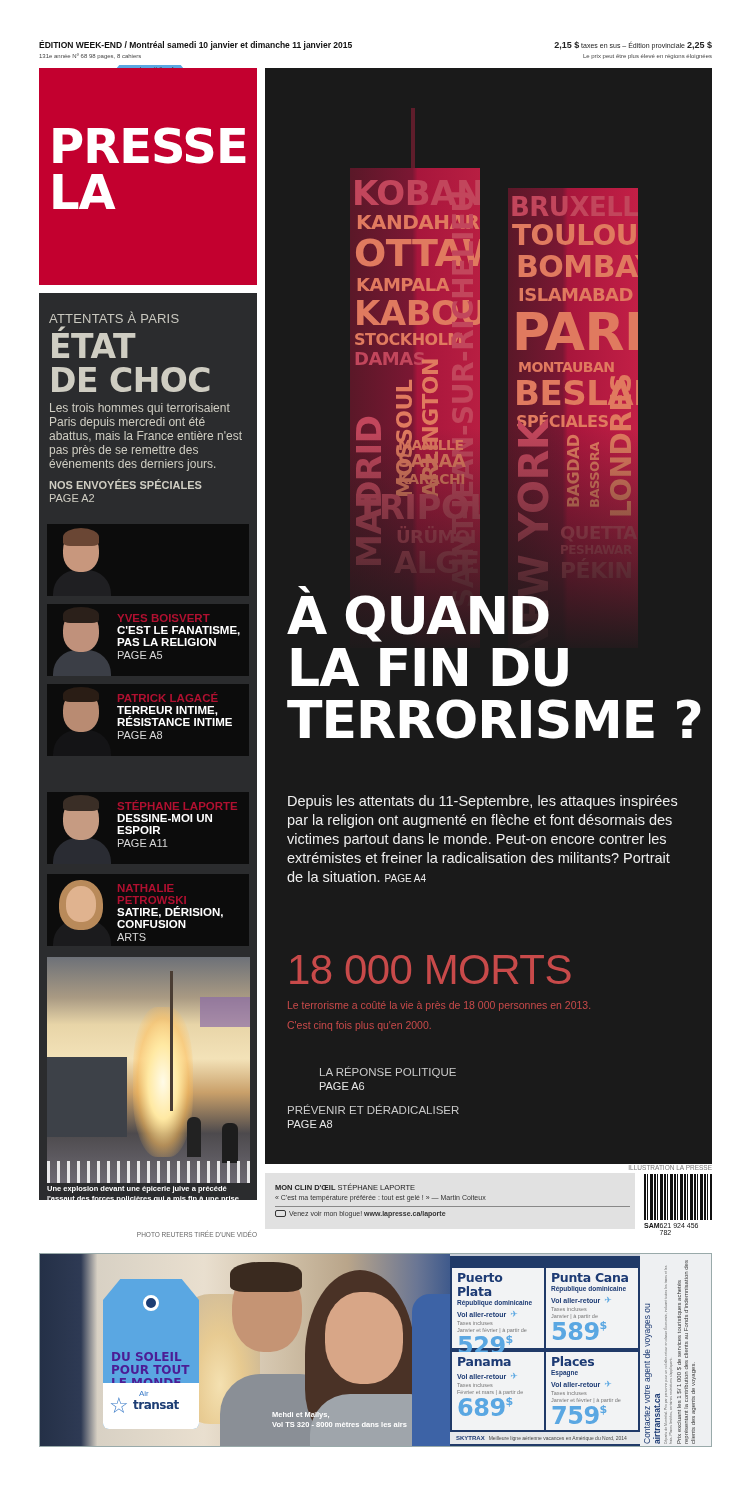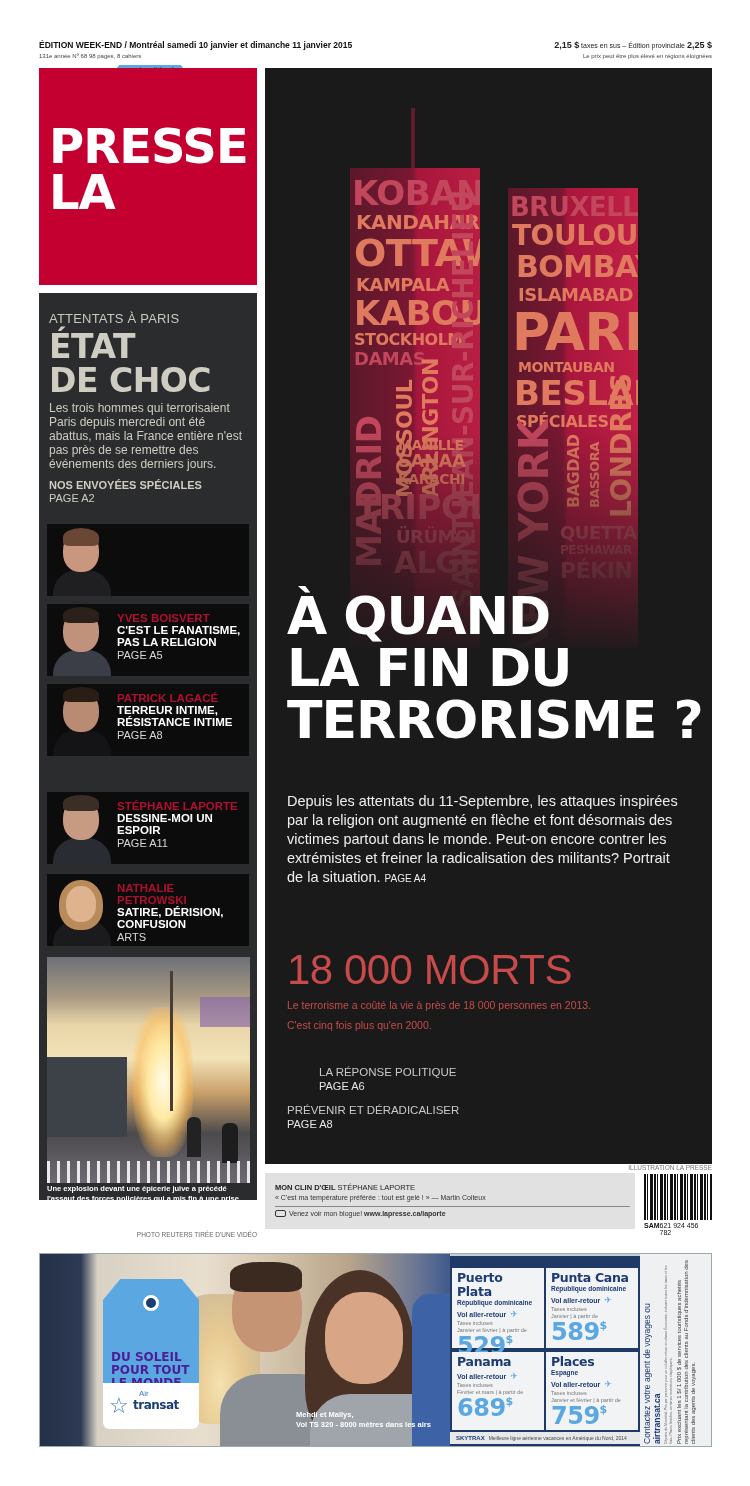--- a/index.html
+++ b/index.html
@@ -102,21 +102,21 @@
   .ad .woman-body { position: absolute; left: 270px; top: 140px; width: 140px; height: 60px; border-radius: 40px 40px 0 0; background: #9fa5ab; }
   .ad .seat { position: absolute; left: 372px; top: 40px; width: 40px; height: 154px; border-radius: 18px 0 0 0; background: #3d63a6; }
 
   .tag { position: absolute; left: 63px; top: 25px; width: 96px; height: 150px; background: #5aa7e2; border-radius: 8px 8px 6px 6px; clip-path: polygon(18% 0, 82% 0, 100% 14%, 100% 100%, 0 100%, 0 14%); }
   .tag .hole { position: absolute; left: 40px; top: 16px; width: 16px; height: 16px; border-radius: 50%; background: #1c3d74; border: 3px solid #ffffff; }
   .tag .txt { position: absolute; left: 8px; top: 72px; color: #4c1d95; font-weight: bold; font-size: 12px; line-height: 13px; font-family: "DejaVu Sans", sans-serif; }
   .tag .brand { position: absolute; left: 0; bottom: 0; width: 100%; height: 46px; background: #ffffff; border-radius: 0 0 6px 6px; }
   .tag .brand .air { position: absolute; left: 36px; top: 6px; font-size: 8px; color: #3a7bc8; }
   .tag .brand .tr { position: absolute; left: 30px; top: 15px; font-size: 12px; font-weight: bold; color: #1c3d74; font-family: "DejaVu Sans", sans-serif; letter-spacing: -0.5px; }
   .tag .brand .star { position: absolute; left: 6px; top: 12px; font-size: 22px; color: #3a7bc8; line-height: 22px; }
-  .ad .names { position: absolute; left: 256px; top: 156px; color: #ffffff; font-size: 7.5px; font-weight: bold; line-height: 10px; }
+  .ad .names { position: absolute; left: 232px; top: 156px; color: #ffffff; font-size: 7.5px; font-weight: bold; line-height: 10px; }
 
   .offers { position: absolute; left: 410px; top: 2px; width: 190px; height: 190px; background: #203a68; }
   .offer { position: absolute; width: 92px; background: #f2f3f4; padding: 3px 5px; }
   .offer .dest { color: #1d3b74; font-size: 12.5px; font-weight: bold; line-height: 14px; font-family: "DejaVu Sans", sans-serif; letter-spacing: -0.3px; }
   .offer .country { color: #1d3b74; font-size: 6.5px; font-weight: bold; line-height: 8px; }
   .offer .vol { color: #1d3b74; font-size: 7px; font-weight: bold; line-height: 10px; margin-top: 2px; }
   .offer .vol .plane { color: #5aa7e2; font-size: 9px; margin-left: 4px; }
   .offer .small { color: #777; font-size: 5.5px; line-height: 6.5px; }
   .offer .price { color: #5aa7e2; font-size: 24px; font-weight: bold; line-height: 26px; font-family: "DejaVu Sans", sans-serif; letter-spacing: -0.5px; }
   .offer .price sup { font-size: 11px; vertical-align: top; line-height: 14px; }

